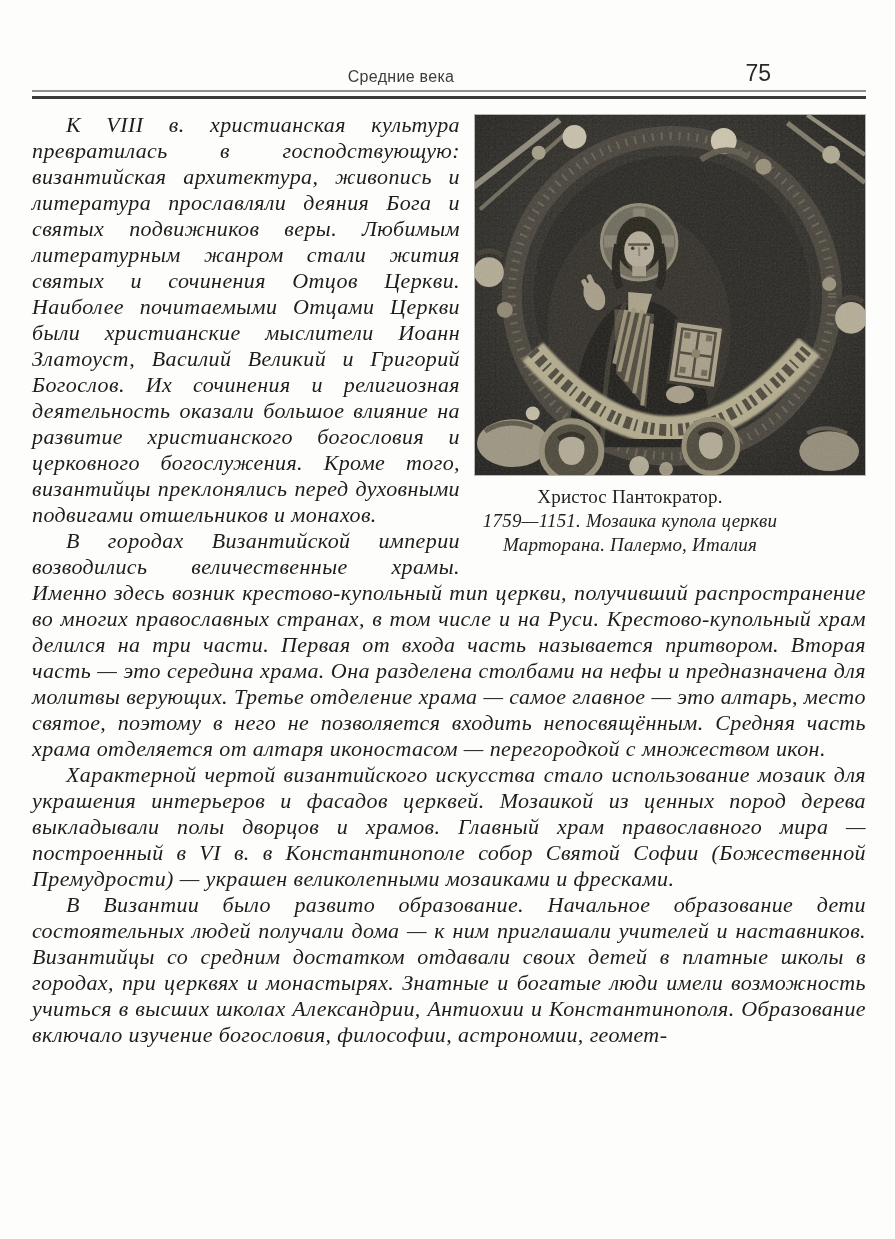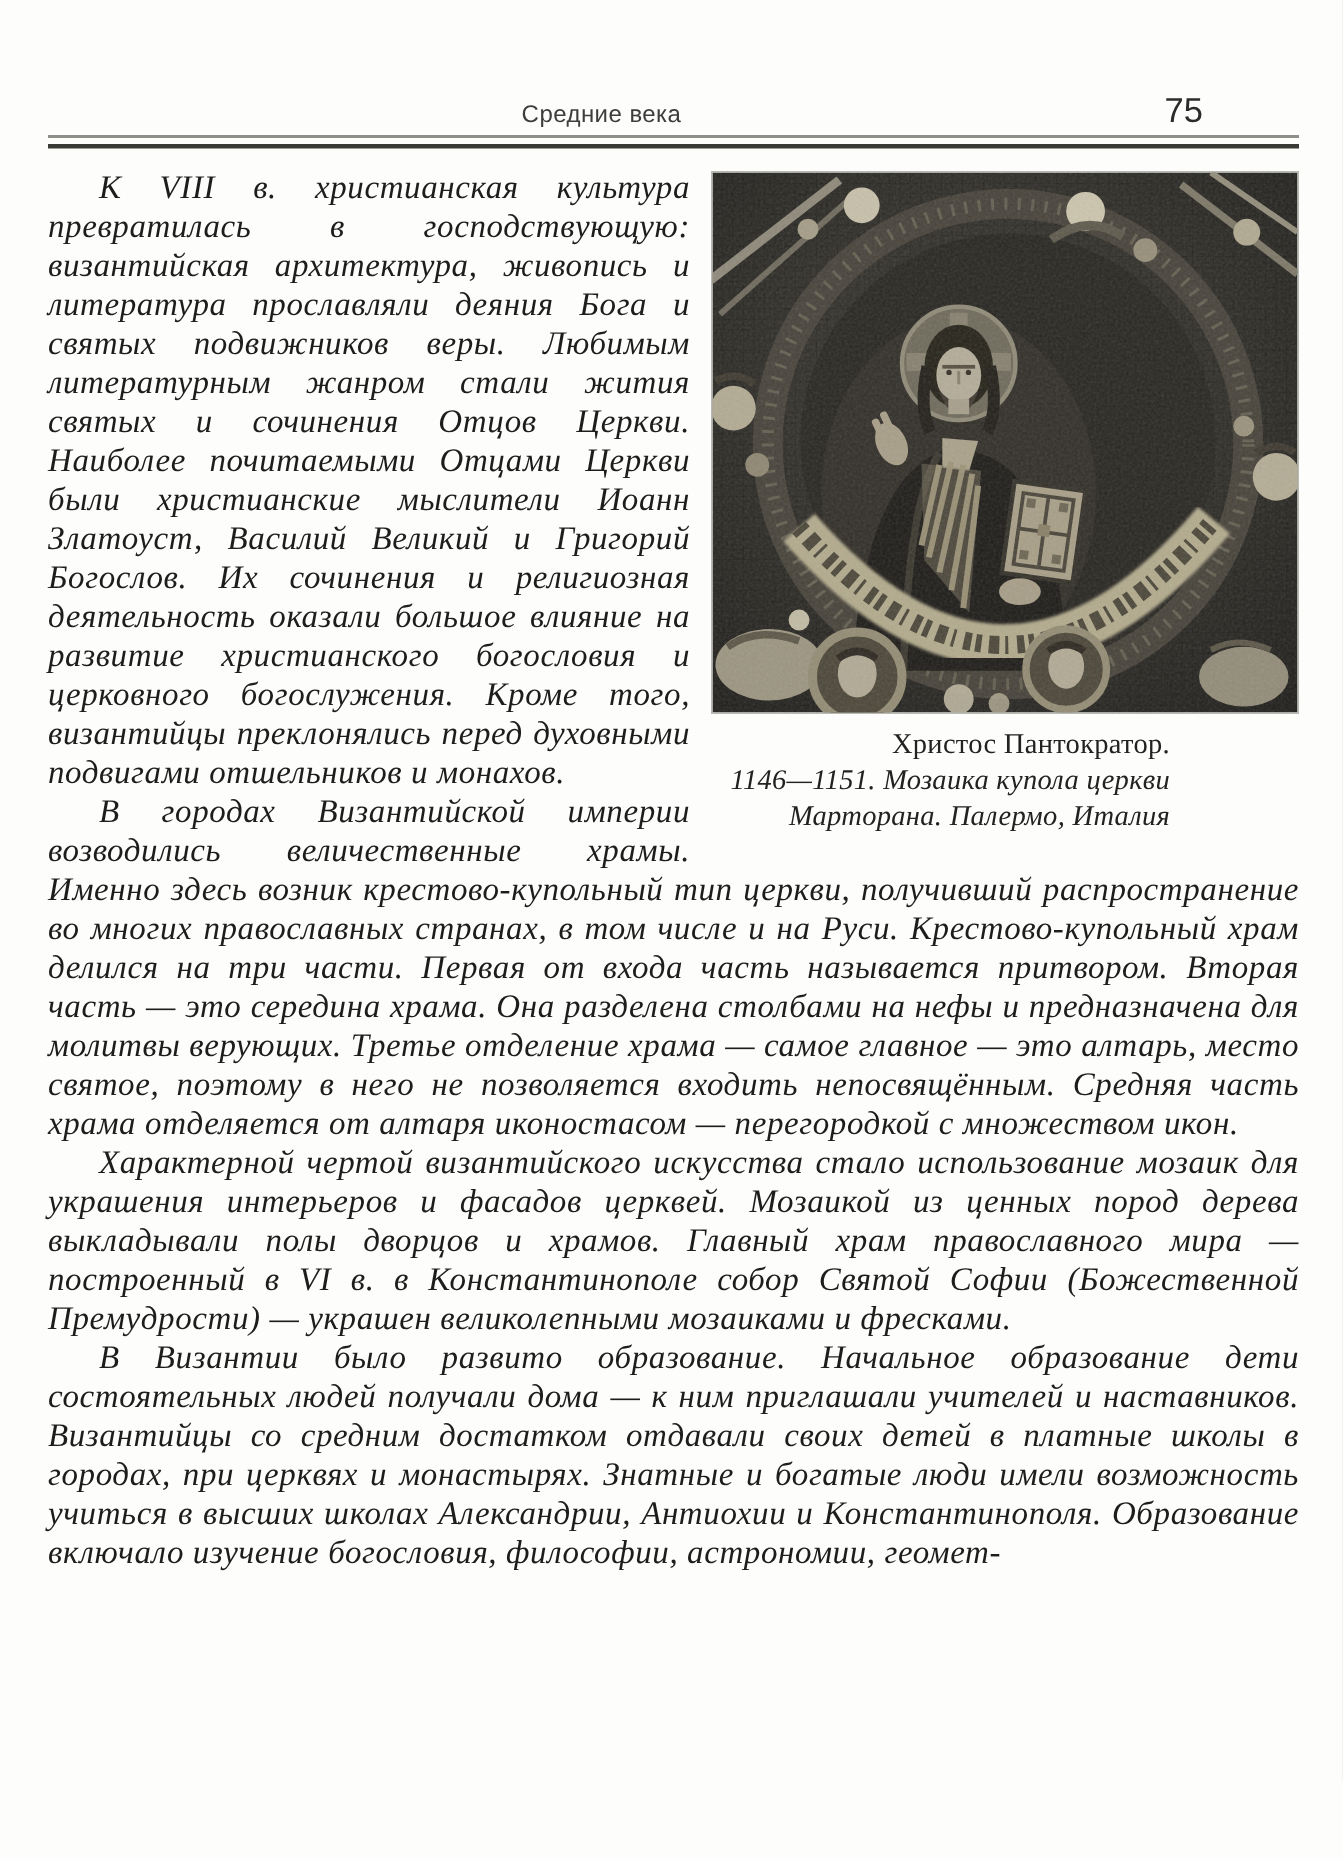--- a/index.html
+++ b/index.html
@@ -17,21 +17,21 @@
   
   .running-head{position:relative;height:30px;}
   .head-title{
     position:absolute;left:0;right:0;top:8px;
     text-align:center;
     transform:translateX(-48px);
     font-family:"Liberation Sans", sans-serif;
     font-size:16px;color:#3d3d3d;letter-spacing:0.3px;
   }
   .page-number{
-    position:absolute;right:64px;top:0;
+    position:absolute;right:95px;top:0;
     font-family:"Liberation Sans", sans-serif;
     font-size:23px;color:#2b2b2b;
   }
   .rule-thin{height:2px;background:#8f8f8a;}
   .rule-thick{height:3px;background:#3a3a36;margin-top:4px;}
 
   
   article{
     margin-top:13px;
     font-size:22px;line-height:26px;
@@ -47,21 +47,21 @@
     margin:2px 0 14px 14px;
   }
   .photo-frame{width:392px;height:362px;border:1px solid #b9b9b3;box-sizing:border-box;}
   .photo-frame svg{display:block;width:100%;height:100%;}
   figcaption{
     margin-top:9px;
     padding-left:6px;
     width:300px;
     font-size:19px;line-height:24px;
     letter-spacing:0.2px;
-    text-align:right;text-indent:0;
+    text-align:center;text-indent:0;
     color:#222;
   }
   .cap-title{display:block;}
   .cap-details{display:block;font-style:italic;}
 </style>
 </head>
 <body>
 
 <div class="page">
 
@@ -195,21 +195,21 @@
             <circle cx="192" cy="356" r="7" fill="#b0a890" opacity="0.85"></circle>
             <ellipse cx="356" cy="338" rx="30" ry="20" fill="#a79f89" opacity="0.85"></ellipse>
             <path d="M334 320 q18 -10 40 0" stroke="#5c5748" stroke-width="4" fill="none"></path>
           </g>
 
           <rect width="392" height="362" filter="url(#grain)" opacity="0.55"></rect>
         </svg>
       </div>
       <figcaption>
         <span class="cap-title">Христос Пантократор.</span>
-        <span class="cap-details">1146—1151. Мозаика купола церкви Марторана. Палермо, Италия</span>
+        <span class="cap-details">1759—1151. Мозаика купола церкви Марторана. Палермо, Италия</span>
       </figcaption>
     </figure>
 
     <p>К VIII в. христианская культура превратилась в господствующую: византийская архитектура, живопись и литература прославляли деяния Бога и святых подвижников веры. Любимым литературным жанром стали жития святых и сочинения Отцов Церкви. Наиболее почитаемыми Отцами Церкви были христианские мыслители Иоанн Златоуст, Василий Великий и Григорий Богослов. Их сочинения и религиозная деятельность оказали большое влияние на развитие христианского богословия и церковного богослужения. Кроме того, византийцы преклонялись перед духовными подвигами отшельников и монахов.</p>
     <p>В городах Византийской империи возводились величественные храмы. Именно здесь возник крестово-купольный тип церкви, получивший распространение во многих православных странах, в том числе и на Руси. Крестово-купольный храм делился на три части. Первая от входа часть называется притвором. Вторая часть — это середина храма. Она разделена столбами на нефы и предназначена для молитвы верующих. Третье отделение храма — самое главное — это алтарь, место святое, поэтому в него не позволяется входить непосвящённым. Средняя часть храма отделяется от алтаря иконостасом — перегородкой с множеством икон.</p>
     <p>Характерной чертой византийского искусства стало использование мозаик для украшения интерьеров и фасадов церквей. Мозаикой из ценных пород дерева выкладывали полы дворцов и храмов. Главный храм православного мира — построенный в VI в. в Константинополе собор Святой Софии (Божественной Премудрости) — украшен великолепными мозаиками и фресками.</p>
     <p>В Византии было развито образование. Начальное образование дети состоятельных людей получали дома — к ним приглашали учителей и наставников. Византийцы со средним достатком отдавали своих детей в платные школы в городах, при церквях и монастырях. Знатные и богатые люди имели возможность учиться в высших школах Александрии, Антиохии и Константинополя. Образование включало изучение богословия, философии, астрономии, геомет-</p>
 
   </article>
 </div>

